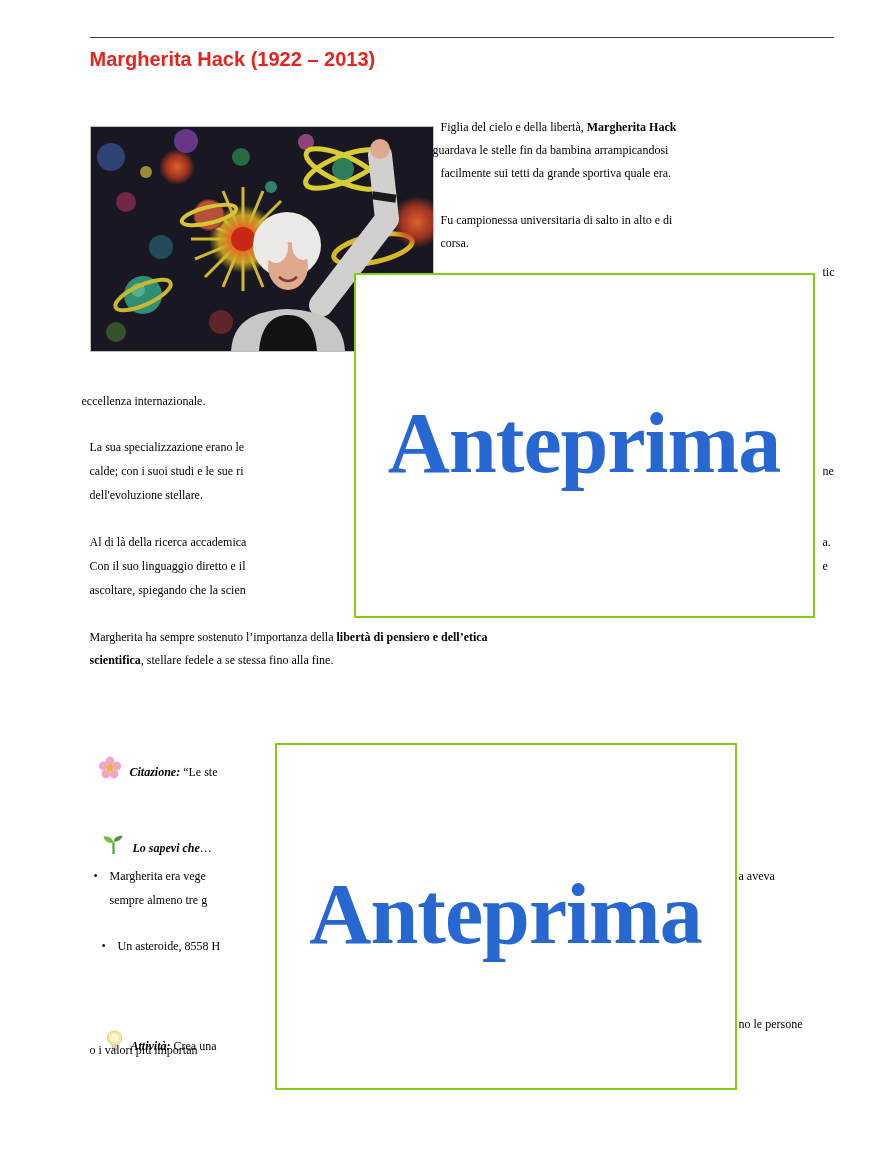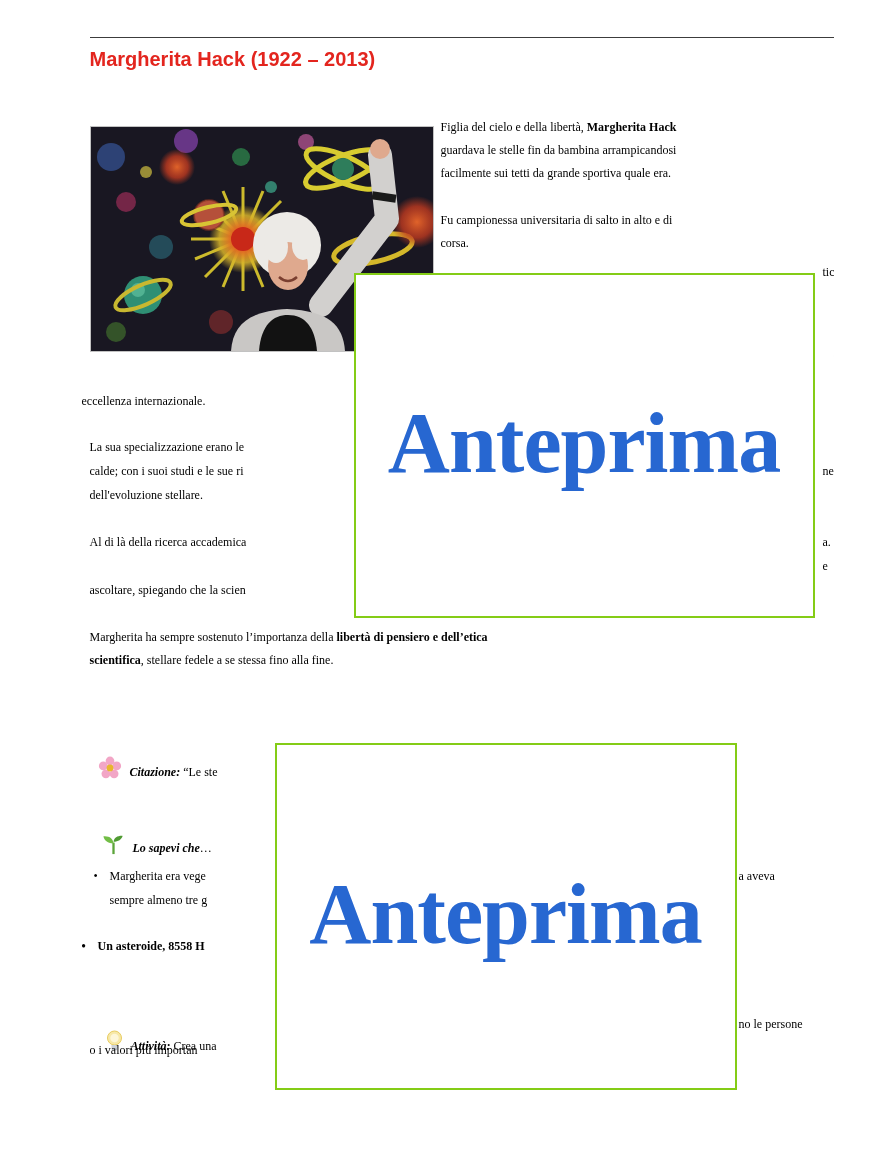--- a/index.html
+++ b/index.html
@@ -123,38 +123,39 @@
 
       <ellipse cx="196" cy="118" rx="34" ry="33" fill="#eceae6"></ellipse>
       <ellipse cx="197" cy="139" rx="20" ry="24" fill="#dfa98e"></ellipse>
       <path d="M188,150 Q197,158 206,150" fill="none" stroke="#7a3f30" stroke-width="2.5"></path>
       <ellipse cx="185" cy="120" rx="12" ry="16" fill="#eceae6"></ellipse>
       <ellipse cx="212" cy="118" rx="11" ry="15" fill="#eceae6"></ellipse>
     </svg>
   </div>
 
   <div class="tl" style="left:399px; top:117px;"><span>Figlia del cielo e della libertà, </span><b>Margherita Hack</b></div>
-  <div class="tl" style="left:399px; top:140px;">guardava le stelle fin da bambina arrampicandosi</div>
+  <div class="tl" style="left:391px; top:140px;">guardava le stelle fin da bambina arrampicandosi</div>
   <div class="tl" style="left:399px; top:163px;">facilmente sui tetti da grande sportiva quale era.</div>
 
   <div class="tl" style="left:399px; top:210px;">Fu campionessa universitaria di salto in alto e di</div>
   <div class="tl" style="left:399px; top:233px;">corsa.</div>
 
   <div class="tl" style="left:781px; top:262px;">tica</div>
   <div class="tl" style="left:781px; top:345px;margin-left:11px;">o di</div>
 
   <div class="tl" style="left:40px; top:391px;">eccellenza internazionale.</div>
 
   <div class="tl" style="left:48px; top:437px;">La sua specializzazione erano le</div>
   <div class="tl" style="left:48px; top:461px;">calde; con i suoi studi e le sue ri</div>
   <div class="tl" style="left:781px; top:461px;">ne</div>
   <div class="tl" style="left:48px; top:485px;">dell'evoluzione stellare.</div>
 
   <div class="tl" style="left:48px; top:532px;">Al di là della ricerca accademica</div>
   <div class="tl" style="left:781px; top:532px;">a.</div>
+  <div class="tl" style="left:48px; top:556px;">Con il suo linguaggio diretto e il</div>
   <div class="tl" style="left:781px; top:556px;">e</div>
   <div class="tl" style="left:48px; top:580px;">ascoltare, spiegando che la scien</div>
 
   <div class="tl" style="left:48px; top:627px;"><span>Margherita ha sempre sostenuto l’importanza della </span><b>libertà di pensiero e dell’etica</b></div>
   <div class="tl" style="left:48px; top:650px;"><b>scientifica</b><span>, stellare fedele a se stessa fino alla fine.</span></div>
 
   <div class="tl" style="left:44px; top:736px;">
     <svg class="emoji-ic" width="24" height="24" viewBox="0 0 24 24">
       <g fill="#f2a6c6">
         <circle cx="12" cy="5" r="4.4"></circle>
@@ -171,21 +172,21 @@
     <svg class="emoji-ic" width="23" height="23" viewBox="0 0 24 24">
       <path d="M12 22 C12 14 12 12 12 10" stroke="#5ba53a" stroke-width="2.4" fill="none"></path>
       <path d="M12 11 C5 11 2 7 1.5 3.5 C8 3 11.5 6 12 11 Z" fill="#72bd46"></path>
       <path d="M12 9 C17 9 20.5 6.5 21.5 3 C16 2.8 12.8 5 12 9 Z" fill="#4f9a32"></path>
     </svg><span class="bi">Lo sapevi che</span><span>…</span>
   </div>
 
   <div class="tl" style="left:52px; top:866px;"><span class="bullet-dot">•</span><span>Margherita era vege</span></div>
   <div class="tl" style="left:697px; top:866px;">a aveva</div>
   <div class="tl" style="left:68px; top:890px;">sempre almeno tre g</div>
-  <div class="tl" style="left:40px; top:936px;font-weight:bold;"><span class="bullet-dot">•</span><span>Un asteroide, 8558 H</span></div>
+  <div class="tl" style="left:60px; top:936px;"><span class="bullet-dot">•</span><span>Un asteroide, 8558 H</span></div>
 
   <div class="tl" style="left:52px; top:1010px;">
     <svg class="emoji-ic" width="17" height="24" viewBox="0 0 17 24">
       <circle cx="8.5" cy="8" r="7" fill="#f7e8a8" stroke="#e8cc60" stroke-width="1"></circle>
       <circle cx="8.5" cy="8" r="4.2" fill="#fdf6d8"></circle>
       <rect x="5.5" y="15" width="6" height="3" fill="#cdd2d8"></rect>
       <rect x="6" y="18" width="5" height="2.2" fill="#b8bec6"></rect>
     </svg><span class="bi">Attività:</span><span> Crea una </span>
   </div>
   <div class="tl" style="left:697px; top:1014px;">no le persone</div>

